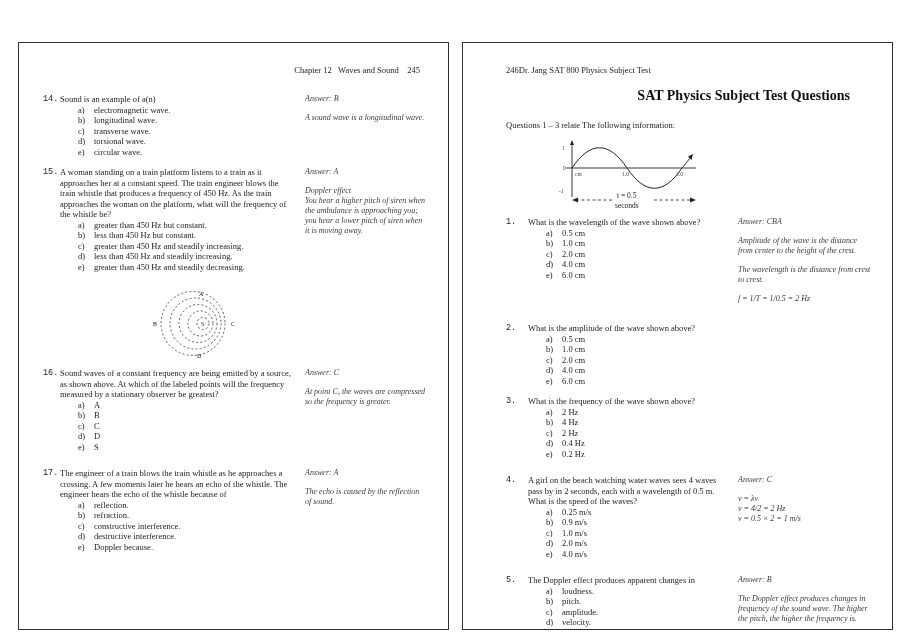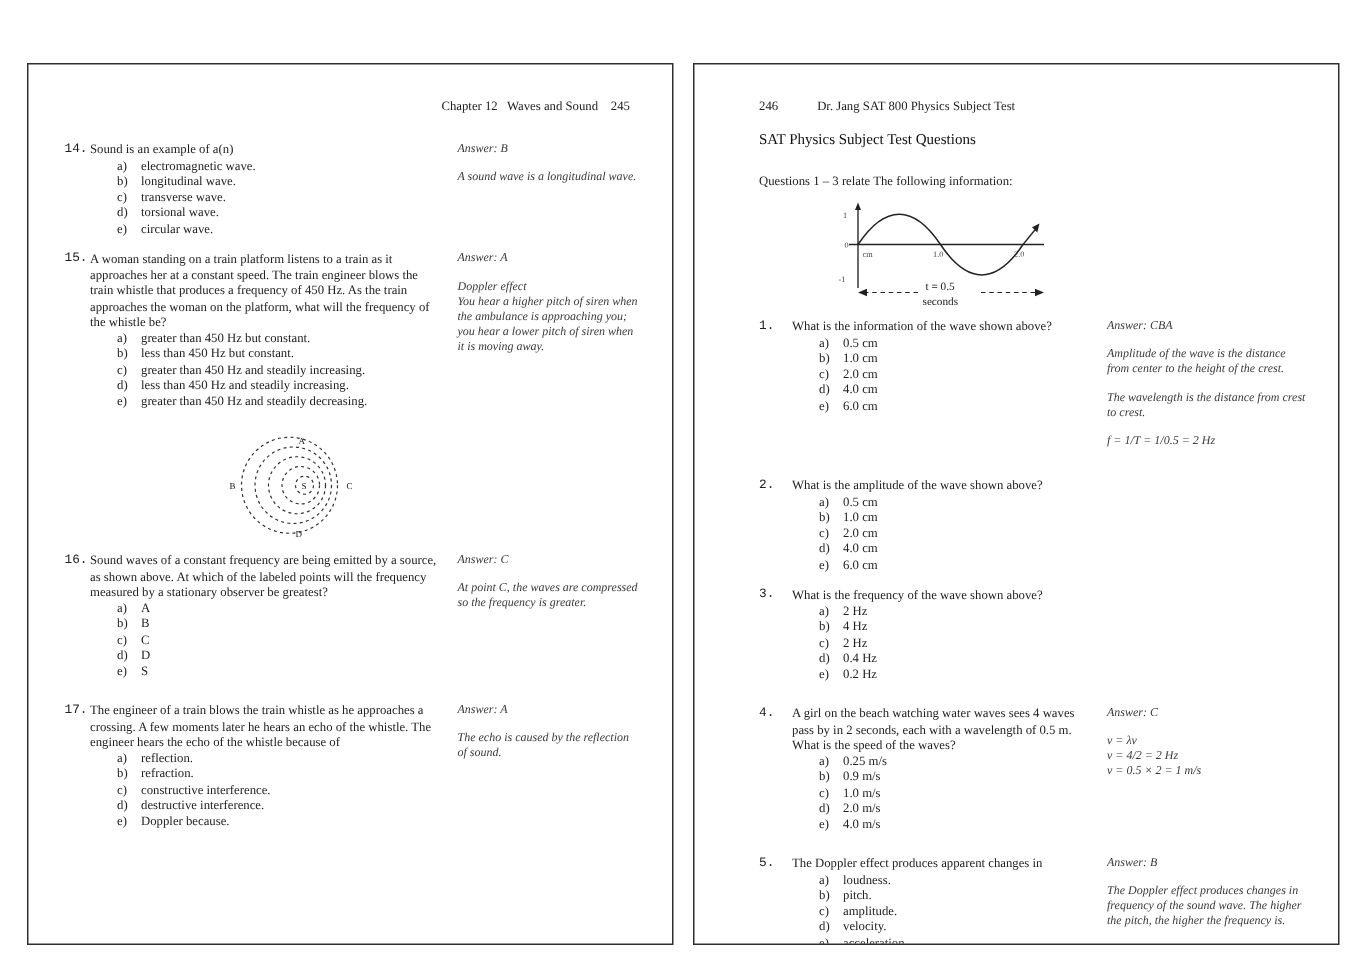--- a/index.html
+++ b/index.html
@@ -13,23 +13,23 @@
     border:1px solid #2f2f2f;box-sizing:border-box;overflow:hidden;padding-left:44px;
   }
   #page-left{left:18px;}
   #page-right{left:462px;}
   .page-inner{position:absolute;top:0;left:0;right:0;bottom:0;}
   #page-left .page-inner{padding:22px 14px 0 24px;}
   #page-right .page-inner{padding:22px 12px 0 43px;}
 
   .running-head{font-size:8.5px;line-height:11px;white-space:pre;color:#222;}
   #page-left .running-head{text-align:right;margin:0 14px 18px 0;}
-  #page-right .running-head{display:flex;gap:26px;margin-bottom:12px;}
-
-  .sec-title{font-size:10px;font-weight:normal;text-align:left;margin:0 30px 16px 0;color:#111;}
+  #page-right .running-head{display:flex;margin-bottom:12px;}
+
+  .sec-title{font-size:14px;font-weight:bold;text-align:right;margin:0 30px 16px 0;color:#111;}
   .intro-line{font-size:8.5px;line-height:11px;margin-bottom:6px;color:#222;}
 
   .q-block{display:flex;align-items:flex-start;margin-bottom:10px;}
   .q-block.gap-lg{margin-bottom:16px;}
   .q-main{font-size:8.5px;line-height:10.5px;color:#222;}
   #page-left .q-main{width:250px;flex:none;}
   #page-right .q-main{width:222px;flex:none;}
   .q-row{display:flex;}
   .q-num{flex:none;font-family:Liberation Mono, monospace;}
   #page-left .q-num{width:17px;}
@@ -251,21 +251,21 @@
         <text x="67" y="61" style="font-size:7.5px;fill:#222;font-family:'Liberation Serif',serif;">t = 0.5</text>
         <text x="65" y="71" style="font-size:7.5px;fill:#222;font-family:'Liberation Serif',serif;">seconds</text>
       </svg>
     </div>
 
     <div id="right-questions">
         <div class="q-block">
           <div class="q-main">
             <div class="q-row">
               <span class="q-num">1.</span>
-              <span class="q-text">What is the information of the wave shown above?</span>
+              <span class="q-text">What is the wavelength of the wave shown above?</span>
             </div>
             <div class="opt">
               <span class="opt-letter">a)</span>
               <span class="opt-text">0.5 cm</span>
             </div>
             <div class="opt">
               <span class="opt-letter">b)</span>
               <span class="opt-text">1.0 cm</span>
             </div>
             <div class="opt">

